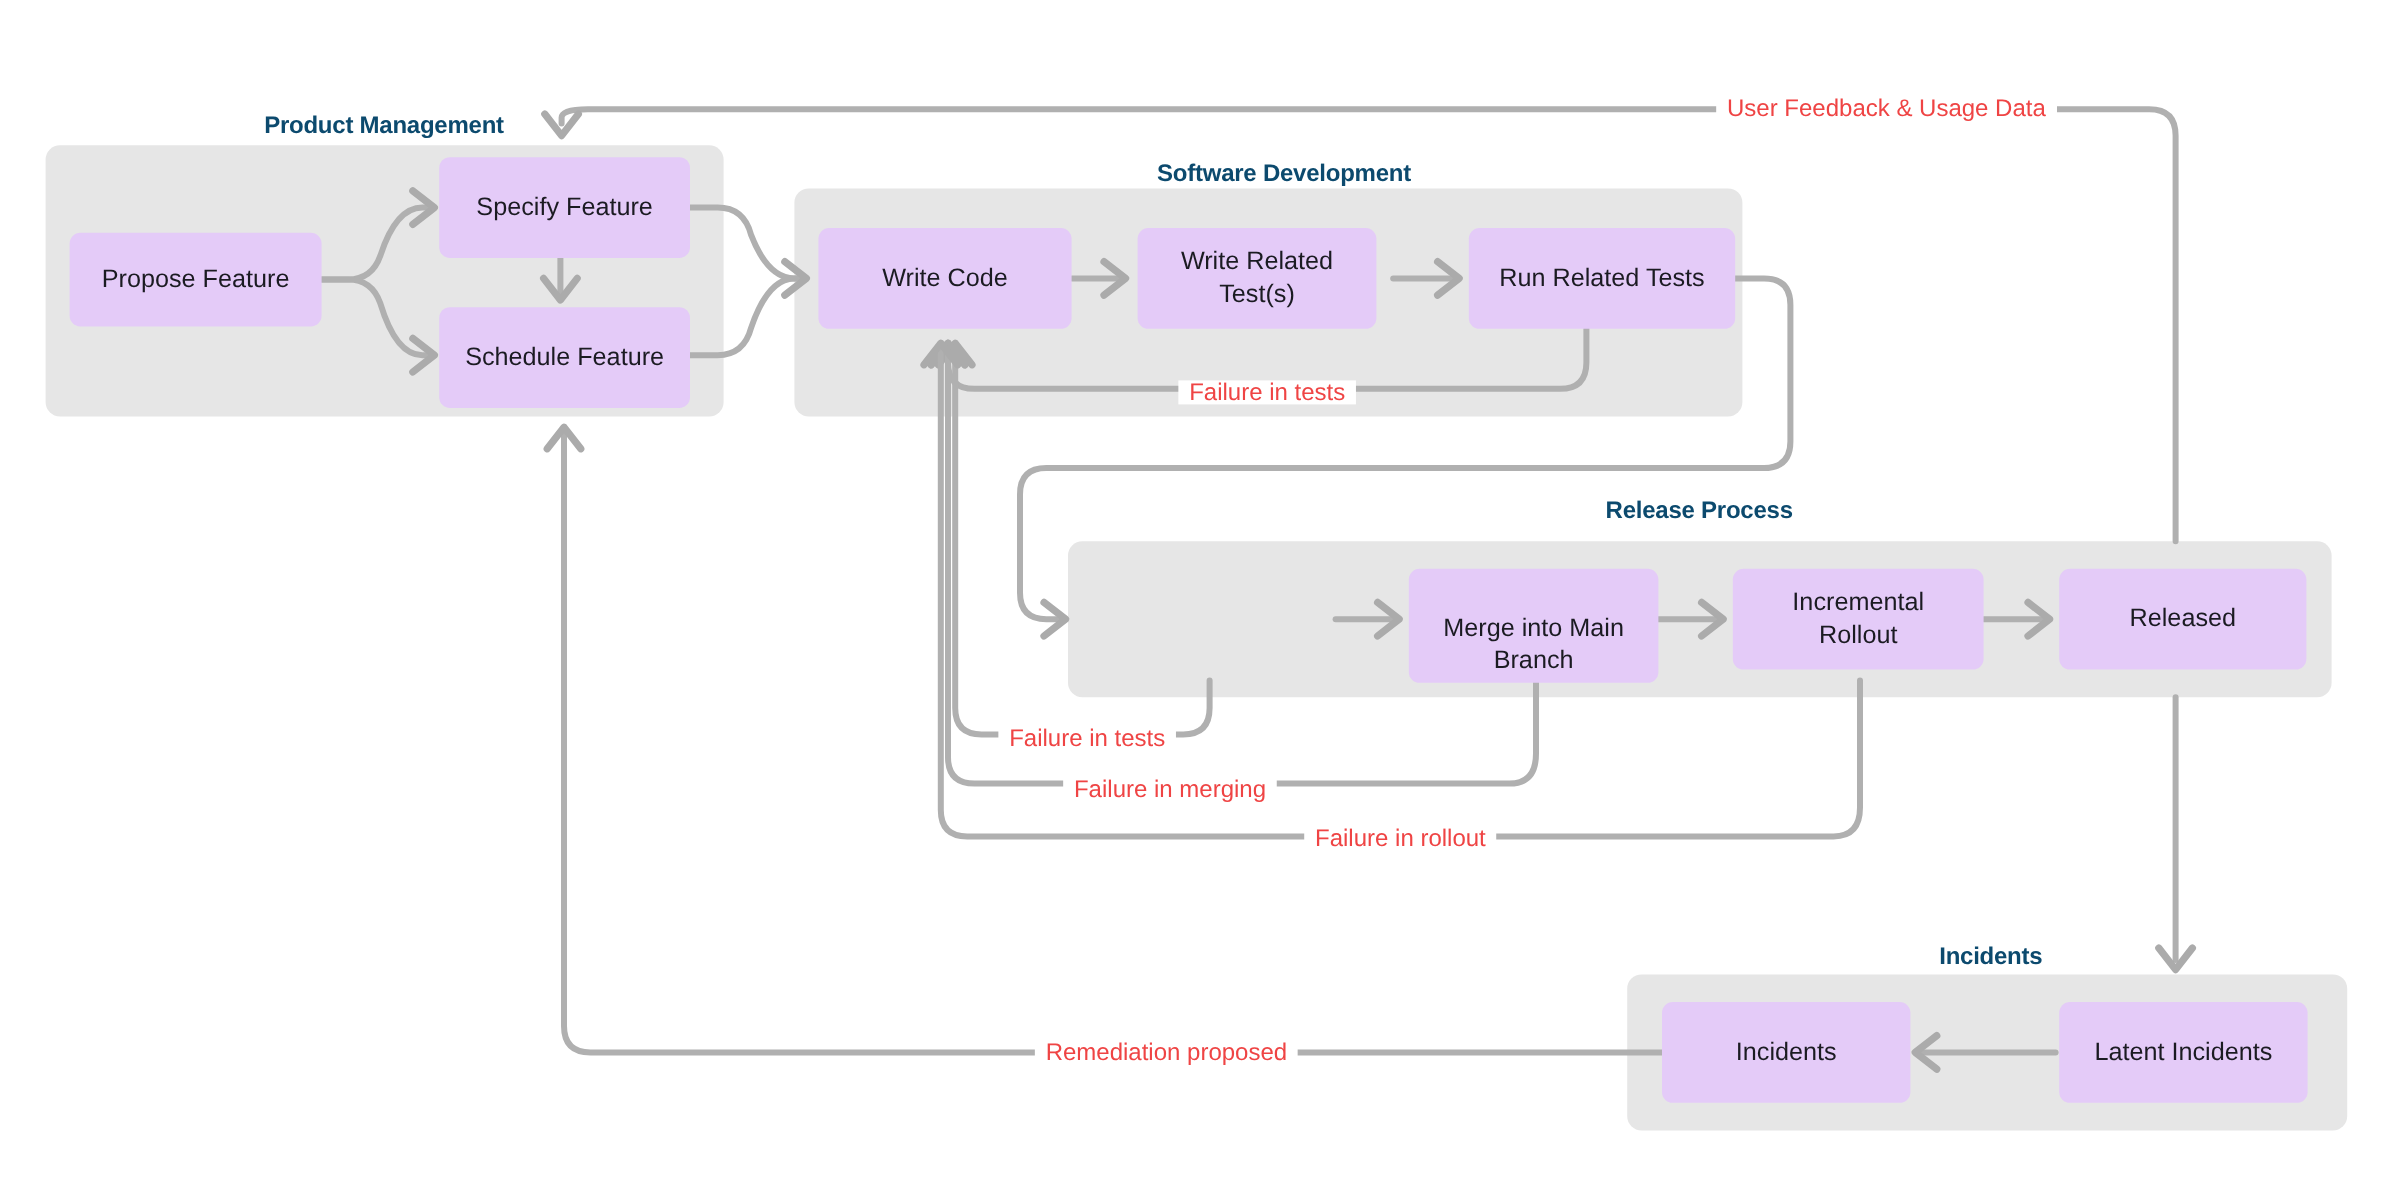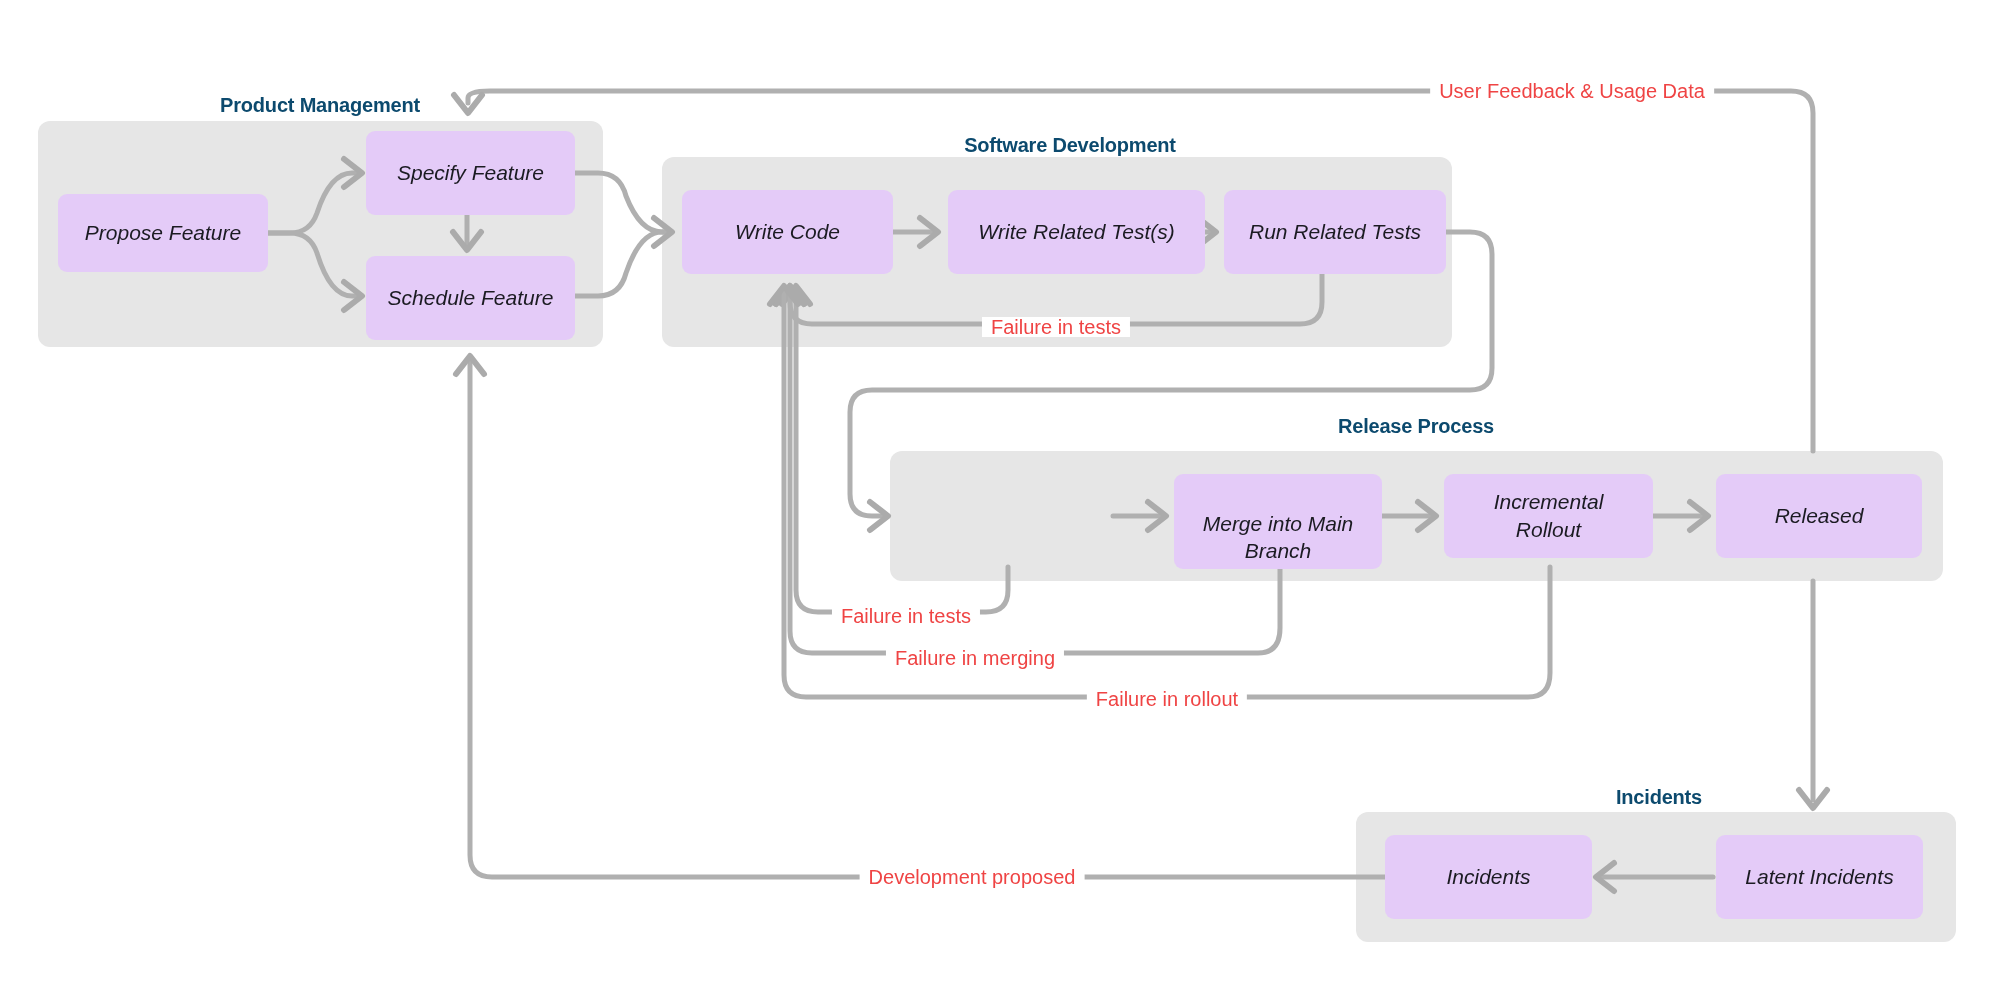--- a/index.html
+++ b/index.html
@@ -34,21 +34,20 @@
     border-radius:9px;
     box-sizing:border-box;
     display:flex;
     align-items:center;
     justify-content:center;
     text-align:center;
     color:#1b1b22;
     font-size:21px;
     line-height:1.32;
     padding:4px 20px;
-    font-style:italic;
   }
 
   
   svg.edges{
     position:absolute;
     left:0;top:0;
     width:2000px;height:984px;
     overflow:visible;
     pointer-events:none;
   }
@@ -163,21 +162,21 @@
   </div>
 
   <div class="node" style="left:366px;top:256px;width:209px;height:84px;">
     <span>Schedule Feature</span>
   </div>
 
   <div class="node" style="left:682px;top:190px;width:211px;height:84px;text-align:center;">
     <span>Write Code</span>
   </div>
 
-  <div class="node" style="left:948px;top:190px;width:257px;height:84px;">
+  <div class="node" style="left:948px;top:190px;width:199px;height:84px;">
     <span>Write Related Test(s)</span>
   </div>
 
   <div class="node" style="left:1224px;top:190px;width:222px;height:84px;">
     <span>Run Related Tests</span>
   </div>
 
 
   <div class="node" style="left:1174px;top:474px;width:208px;height:95px;align-items:flex-end;">
     <span>Merge into Main Branch</span>
@@ -202,15 +201,15 @@
   <div class="edge-label" style="left:1572px;top:91px;">User Feedback &amp; Usage Data</div>
 
   <div class="edge-label" style="left:1056px;top:327px;">Failure in tests</div>
 
   <div class="edge-label" style="left:906px;top:616px;">Failure in tests</div>
 
   <div class="edge-label" style="left:975px;top:658px;">Failure in merging</div>
 
   <div class="edge-label" style="left:1167px;top:699px;">Failure in rollout</div>
 
-  <div class="edge-label" style="left:972px;top:877px;">Development proposed</div>
+  <div class="edge-label" style="left:972px;top:877px;">Remediation proposed</div>
 
 </div>
 
 </body></html>

